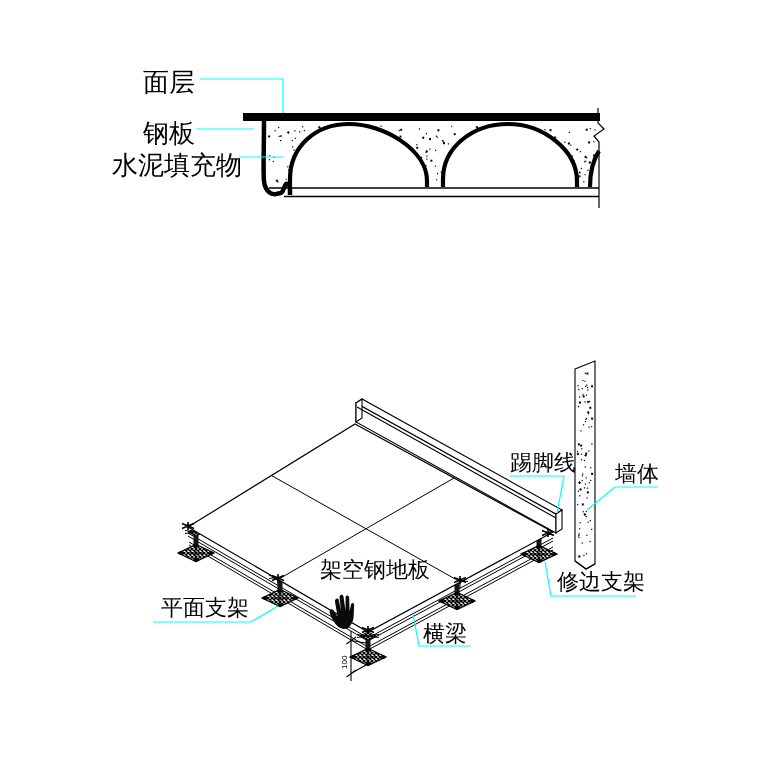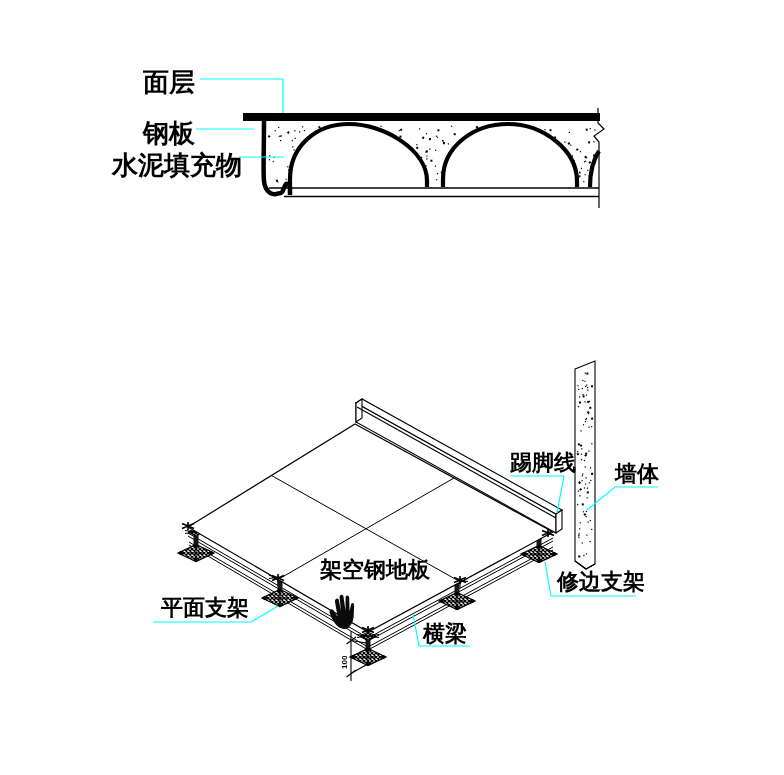--- a/index.html
+++ b/index.html
@@ -1,17 +1,17 @@
 <!DOCTYPE html>
 <html><head>
 <meta charset="utf-8">
 <style>
   html,body{margin:0;padding:0;background:#ffffff;}
   .canvas{position:relative;width:664px;height:775px;background:#ffffff;overflow:hidden;
-          font-family:"Liberation Sans", sans-serif;font-weight:bold;}
+          font-family:"Liberation Sans", sans-serif;}
   svg text{font-family:"Liberation Sans", sans-serif;fill:#000;}
   .cad-label{font-size:26px;}
   .iso-label{font-size:22px;}
   .dim-text{font-size:8px;}
 </style>
 </head>
 <body>
 
 <div class="canvas">
 <svg width="784" height="775" viewBox="0 0 784 775">

